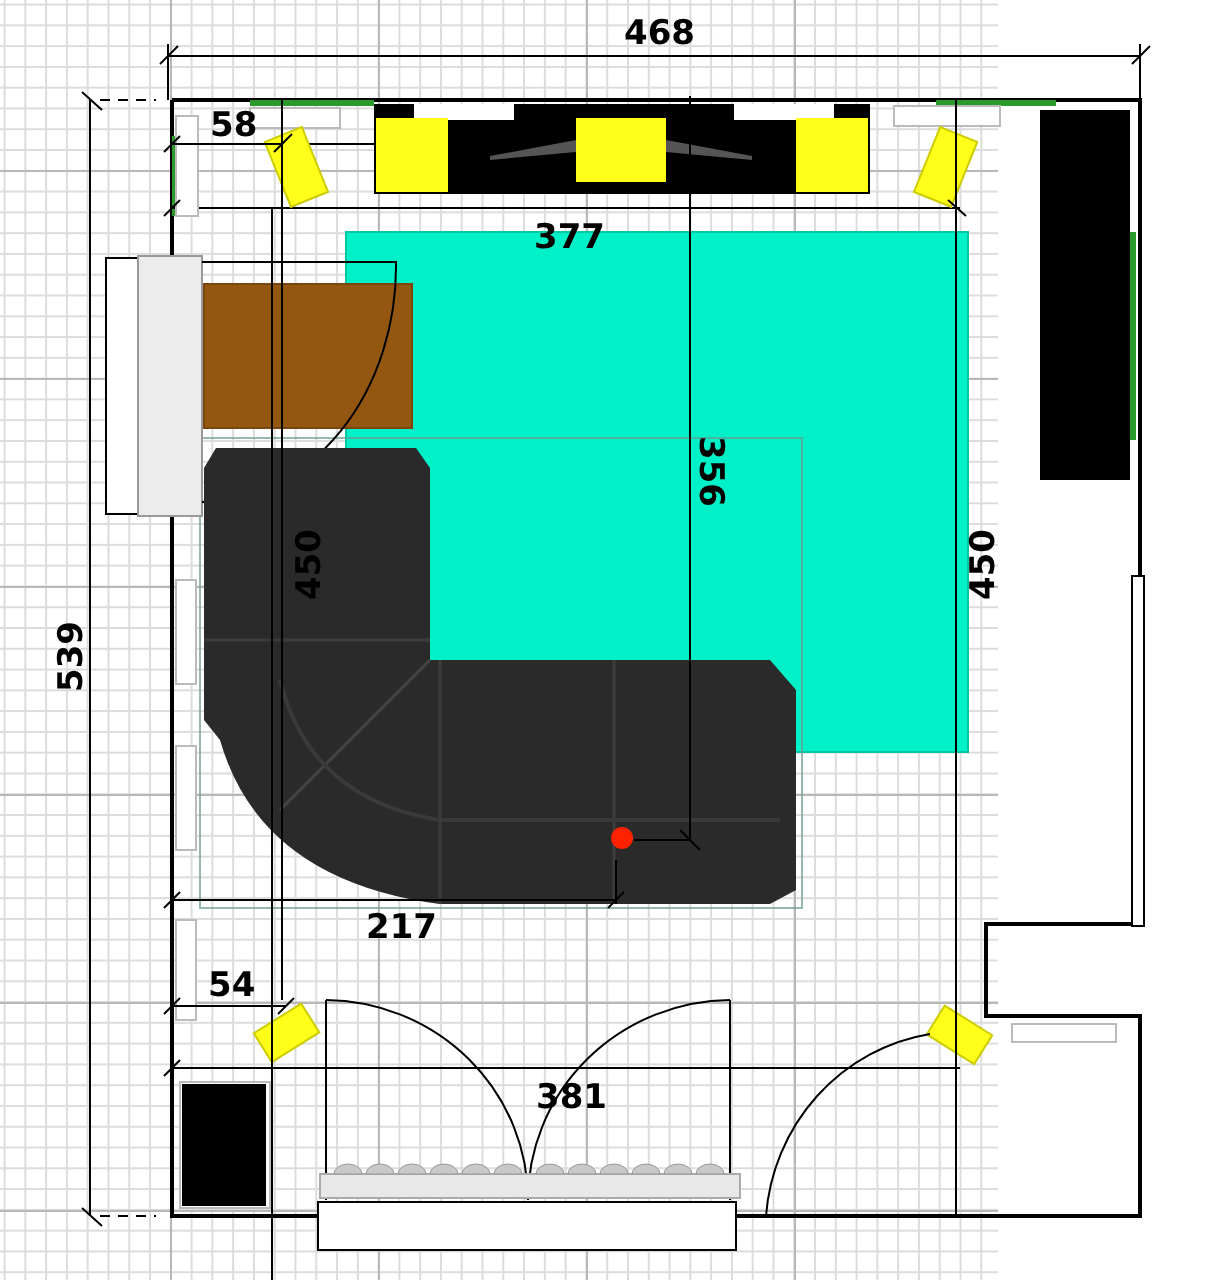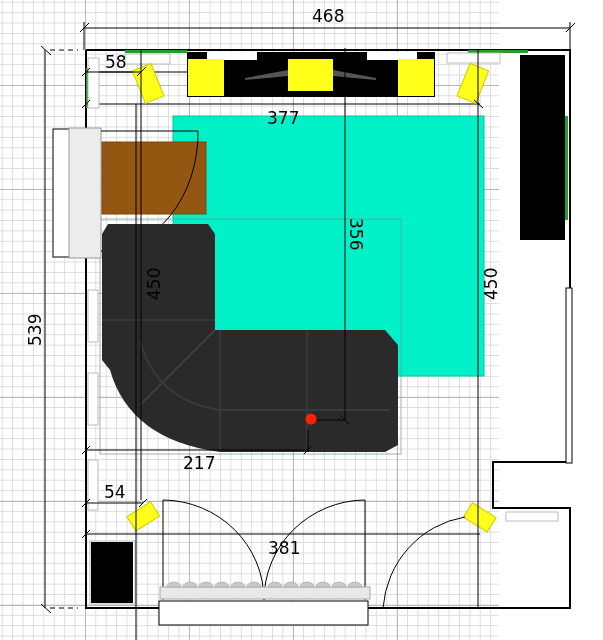--- a/index.html
+++ b/index.html
@@ -6,20 +6,21 @@
   body { width: 603px; height: 640px; overflow: hidden; background: #fff; font-family: "DejaVu Sans", sans-serif; }
   #plan { position: absolute; left: 0; top: 0; width: 499px; height: 640px;
     background-color: #fff;
     background-image:
       linear-gradient(to right, #b8b8b8 1px, transparent 1px),
       linear-gradient(to bottom, #b8b8b8 1px, transparent 1px),
       linear-gradient(to right, #dcdcdc 1px, transparent 1px),
       linear-gradient(to bottom, #dcdcdc 1px, transparent 1px);
     background-size: 104px 104px, 104px 104px, 10.4px 10.4px, 10.4px 10.4px;
     background-position: -19px -19px, -19px -19px, -19px -19px, -19px -19px;
+    font-weight: bold;
   }
   svg { position: absolute; left: 0; top: 0; }
   .dimtext { font-family: "DejaVu Sans", sans-serif; font-size: 17px; fill: #000; }
 </style>
 </head>
 <body>
 
 <div id="plan">
 <svg width="603" height="640" viewBox="0 0 603 640">
 

